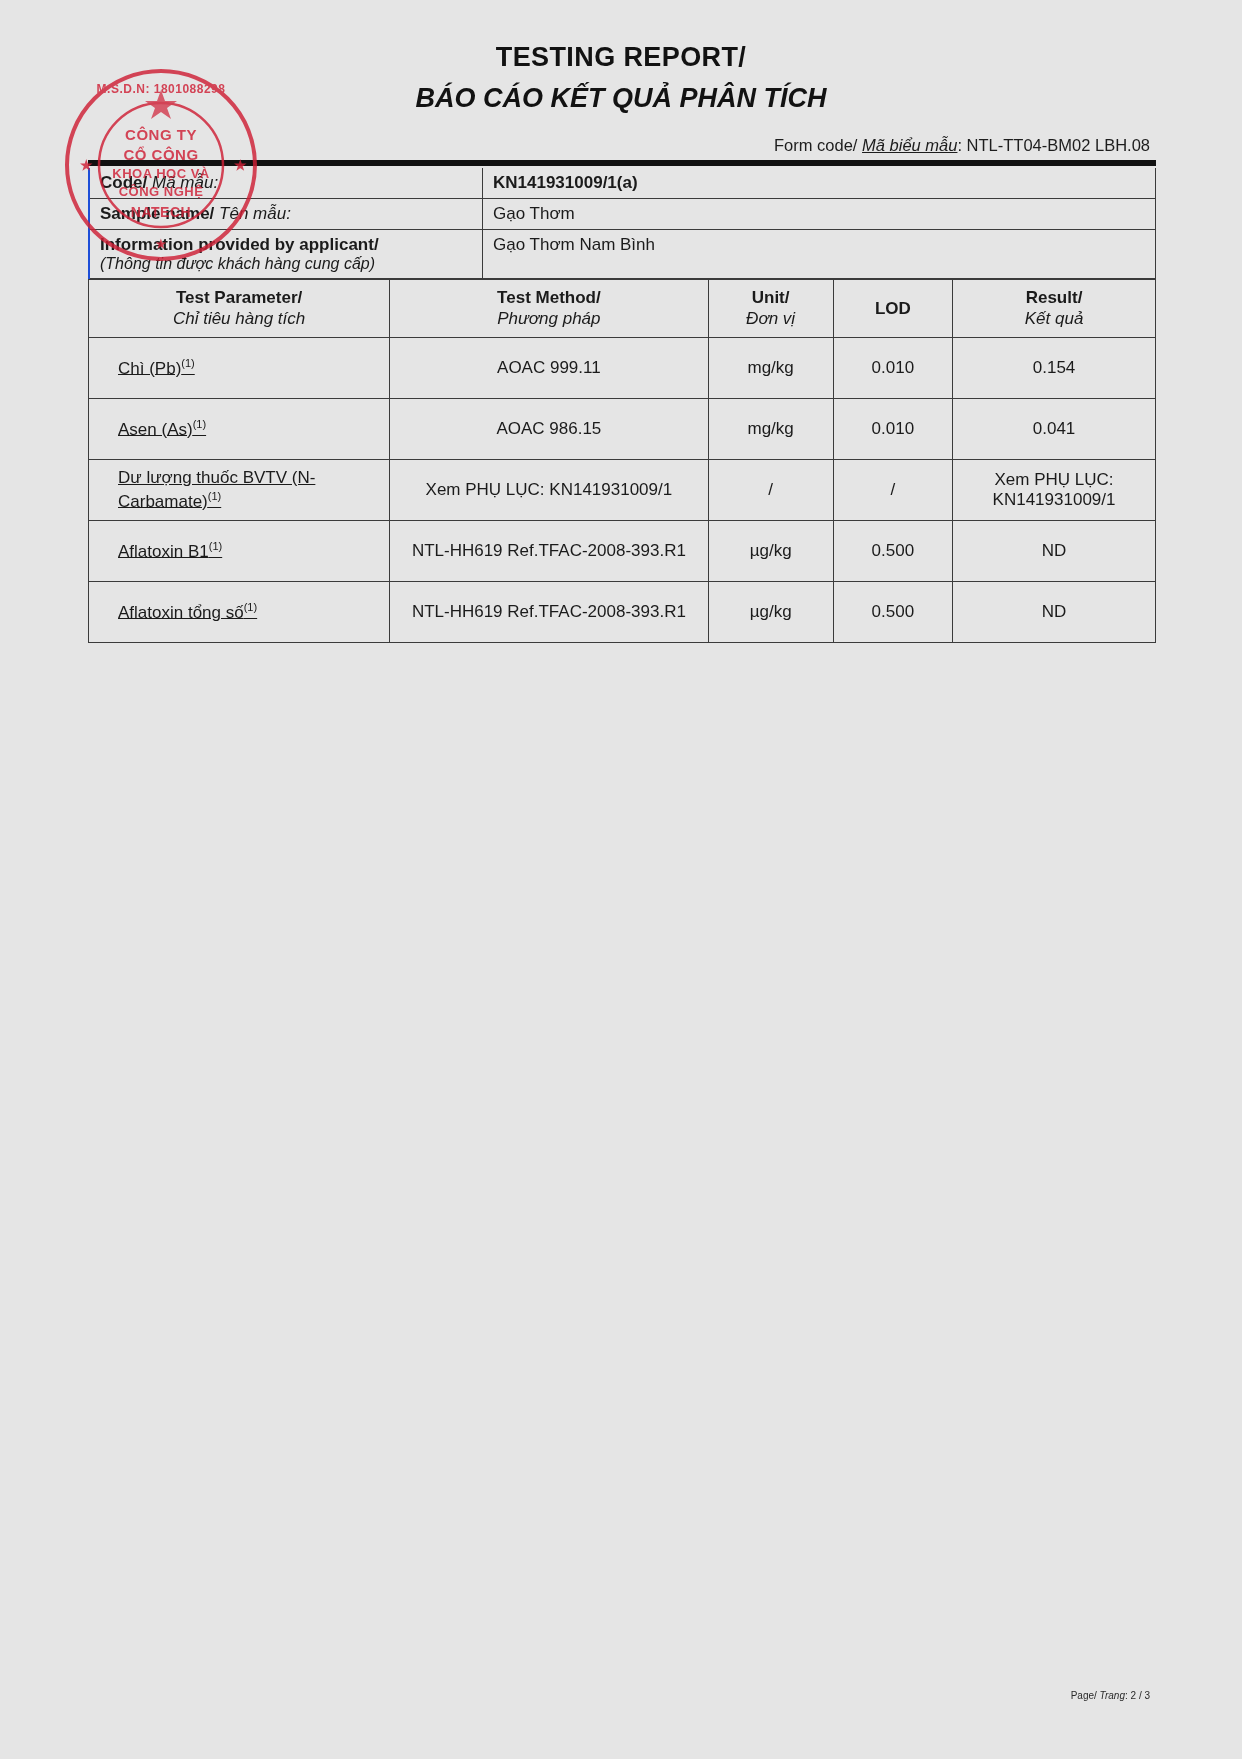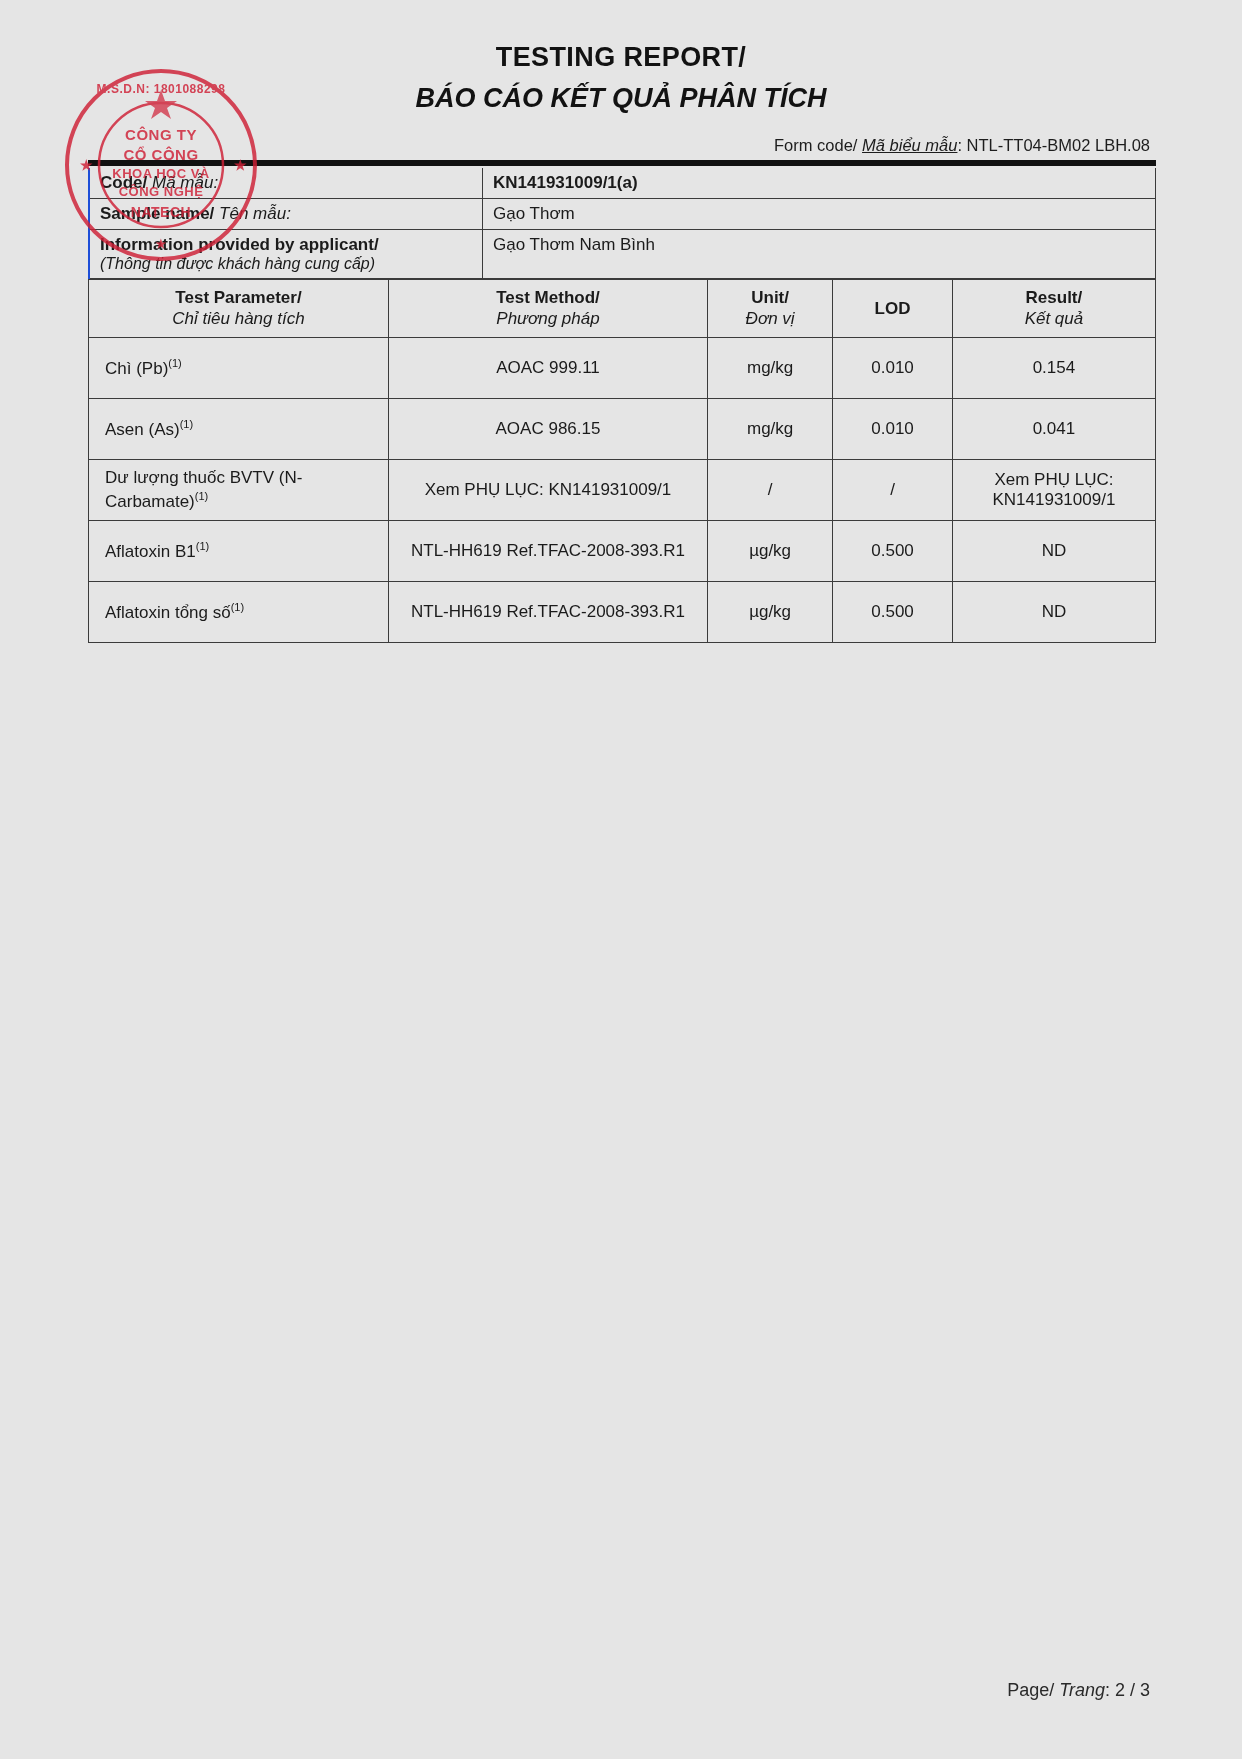--- a/index.html
+++ b/index.html
@@ -113,21 +113,21 @@
     display: block;
     font-weight: normal;
     font-style: italic;
   }
   .col-param { width: 312px; }
   .col-method { width: 330px; }
   .col-unit { width: 118px; }
   .col-lod { width: 112px; }
   .col-result { width: 196px; }
 
-  .results td.param { text-align: left; padding-left: 16px; line-height: 1.3;}
+  .results td.param { text-align: left; padding-left: 29px; line-height: 1.3; text-decoration: underline;}
   .results td.center { text-align: center; }
   .results td .sup {
     font-size: 11px;
     vertical-align: super;
   }
   .rowtall td { height: 46px; }
 
   
   .stamp {
     position: absolute;
@@ -146,21 +146,21 @@
     font-weight: bold;
     font-size: 15px;
     letter-spacing: 0.5px;
   }
 
   
   .footer {
     position: absolute;
     right: 92px;
     bottom: 58px;
-    font-size: 18px;
+    font-size: 10px;
     color: #2a2a2a;
   }
   .footer i { font-style: italic; }
 </style>
 </head>
 <body>
 
 <div class="page">
 
   <div class="header">

